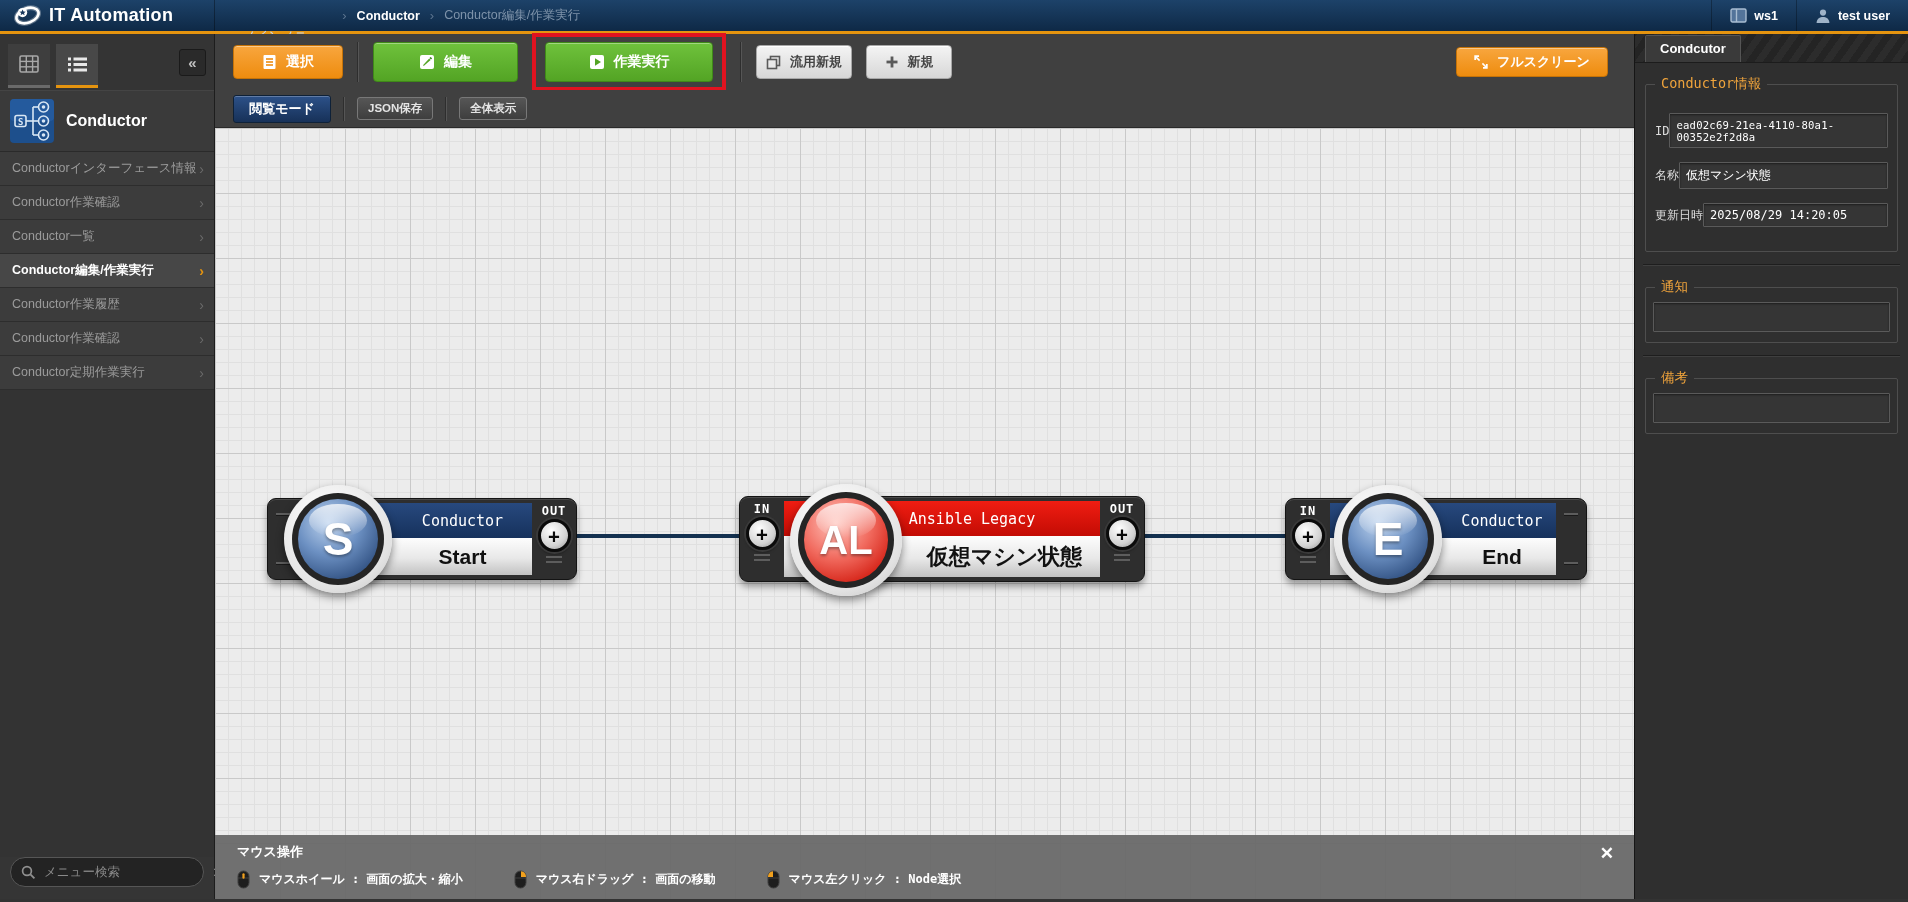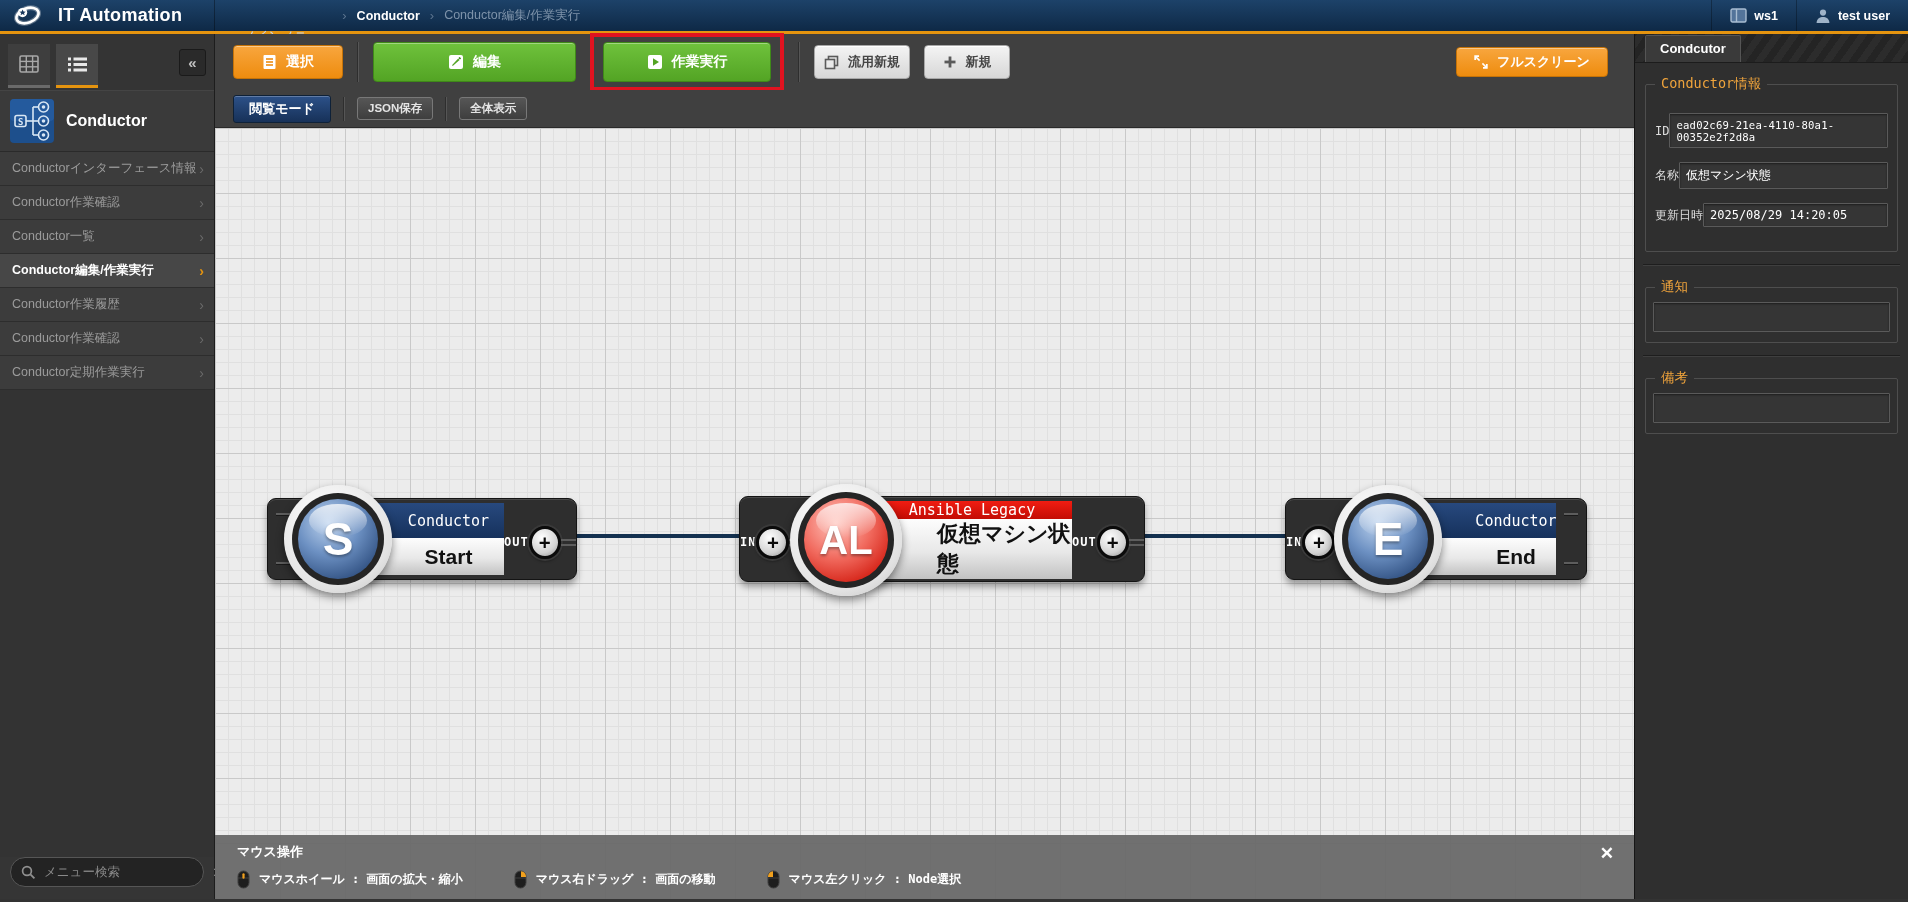--- a/index.html
+++ b/index.html
@@ -2,21 +2,21 @@
 <html><head>
 <meta charset="utf-8">
 <style>
   * { margin:0; padding:0; box-sizing:border-box; }
   html,body { width:1908px; height:902px; overflow:hidden; }
   body { font-family:"Liberation Sans",sans-serif; background:#333; font-size:13px; }
 
   
   .header { height:34px; background:linear-gradient(#1d4269,#0e2946); border-bottom:3px solid #e5940f;
             display:flex; align-items:center; color:#fff; }
-  .logo-wrap { width:215px; display:flex; align-items:center; gap:17px; padding-left:14px; height:100%;
+  .logo-wrap { width:215px; display:flex; align-items:center; gap:8px; padding-left:14px; height:100%;
                border-right:1px solid rgba(0,0,0,.35); }
   .logo-title { font-size:18px; font-weight:bold; letter-spacing:.3px; white-space:nowrap; }
   .breadcrumb { display:flex; align-items:center; gap:10px; padding-left:28px; font-size:12.5px; }
   .crumb-1 { color:#c9d5e2;margin-top:41px; }
   .crumb-2 { color:#ffffff; font-weight:bold; }
   .crumb-3 { color:#7e93aa; }
   .crumb-sep { color:#5d7590; font-size:13px; }
   .header-right { margin-left:auto; display:flex; align-items:center; height:100%; }
   .hdr-item { display:flex; align-items:center; gap:7px; padding:0 18px; height:100%;
               border-left:1px solid rgba(0,0,0,.3); font-weight:bold; font-size:12.5px; color:#fff; cursor:pointer; }
@@ -59,21 +59,21 @@
   .tb-sep.small { height:24px; }
   .btn { display:flex; align-items:center; justify-content:center; gap:9px; border-radius:4px; cursor:pointer;
          font-weight:bold; white-space:nowrap; }
   .btn-orange { background:linear-gradient(#f8a63e,#ee8c0e); border:1px solid #c67307; color:#fff;
                 box-shadow:inset 0 1px 0 rgba(255,255,255,.4); }
   .btn-green  { background:linear-gradient(#6fc23c,#53a424); border:1px solid #3f8a18; color:#fff;
                 box-shadow:inset 0 1px 0 rgba(255,255,255,.35); }
   .btn-light  { background:linear-gradient(#f4f4f4,#d7d7d7); border:1px solid #a8a8a8; color:#454545;
                 box-shadow:inset 0 1px 0 #fff; }
   .btn-select { width:110px; height:34px; font-size:14px; }
-  .btn-edit { width:203px; height:40px; font-size:14px; }
+  .btn-edit { width:145px; height:40px; font-size:14px; }
   .btn-exec { width:168px; height:40px; font-size:14px; }
   .exec-highlight { border:4px solid #e01320; padding:5px 9px; }
   .btn-reuse { width:96px; height:34px; font-size:13px; }
   .btn-new { width:86px; height:34px; font-size:13px; }
   .btn-fullscreen { width:152px; height:30px; font-size:13px; margin-left:auto; margin-right:26px; border-radius:4px; }
   .btn-mode { width:98px; height:28px; font-size:13px; border-radius:3px; color:#fff; font-weight:bold;
               background:linear-gradient(#2c5189,#173158); border:1px solid #0e2138;
               box-shadow:inset 0 1px 0 rgba(255,255,255,.25); }
   .btn-dark-sm { height:23px; padding:0 10px; font-size:11.5px; border-radius:3px; color:#e4e4e4; font-weight:bold;
                  background:linear-gradient(#565656,#3e3e3e); border:1px solid #787878; }
@@ -92,21 +92,21 @@
   .grip { width:30px; display:flex; flex-direction:column; justify-content:space-between; padding:14px 0; align-items:center; }
   .grip i { display:block; width:14px; height:0; border-top:2px solid #5d5d5d; border-bottom:1px solid #1a1a1a; }
   .bands { flex:1; display:flex; flex-direction:column; padding:4px 0; min-width:0; }
   .band-top { height:35px; display:flex; align-items:center; justify-content:center;
               color:#fff; font-family:"DejaVu Sans Mono","Liberation Mono",monospace; font-size:15px; }
   .band-navy { background:linear-gradient(#27497e,#16315c); }
   .band-red  { background:linear-gradient(#f01d12,#c30c04); }
   .band-bottom { flex:1; display:flex; align-items:center; justify-content:center;
                  background:linear-gradient(#fdfdfd 0%,#e8e8e8 55%,#c2c2c2 100%);
                  color:#111; font-weight:bold; font-family:Liberation Sans, sans-serif; font-size:21px; }
-  .port { width:72px; display:flex; flex-direction:row; align-items:center; padding-top:5px;text-align:center; }
+  .port { width:44px; display:flex; flex-direction:column; align-items:center; padding-top:5px;text-align:center; }
   .port-label { color:#fff; font-family:"DejaVu Sans Mono","Liberation Mono",monospace; font-weight:bold;
                 font-size:12px; letter-spacing:1px; }
   .plug { width:33px; height:33px; border-radius:50%; margin-top:1px;
           background:radial-gradient(circle at 38% 32%, #ffffff, #d2d2d2 62%, #8f8f8f);
           border:3px solid #0b0b0b; box-shadow:0 0 0 2px #3a3a3a, 0 2px 3px rgba(0,0,0,.5);
           display:flex; align-items:center; justify-content:center; color:#0a0a0a; font-weight:bold; font-size:19px;
           font-family:"DejaVu Sans Mono",monospace; cursor:pointer; }
   .port-grip { margin-top:4px; width:16px; }
   .port-grip i { display:block; width:100%; height:0; border-top:2px solid #5d5d5d; margin-bottom:3px; }
 

